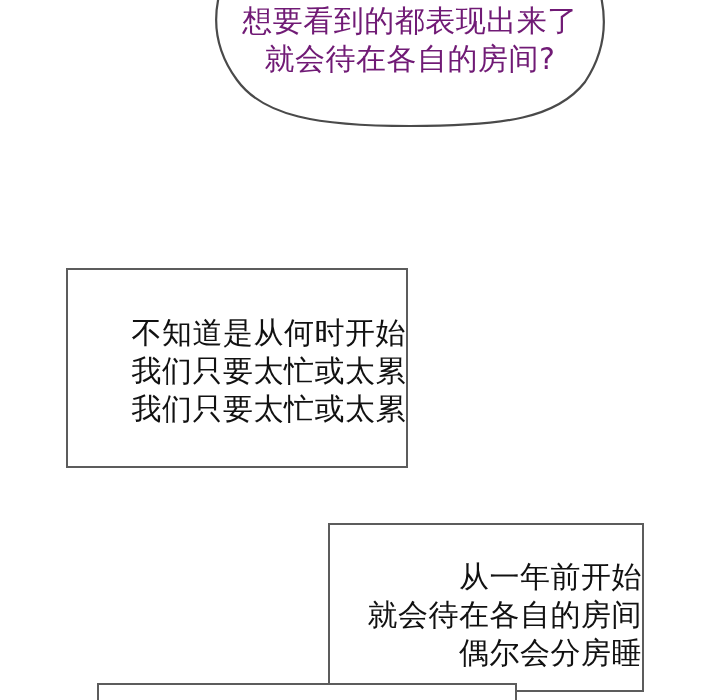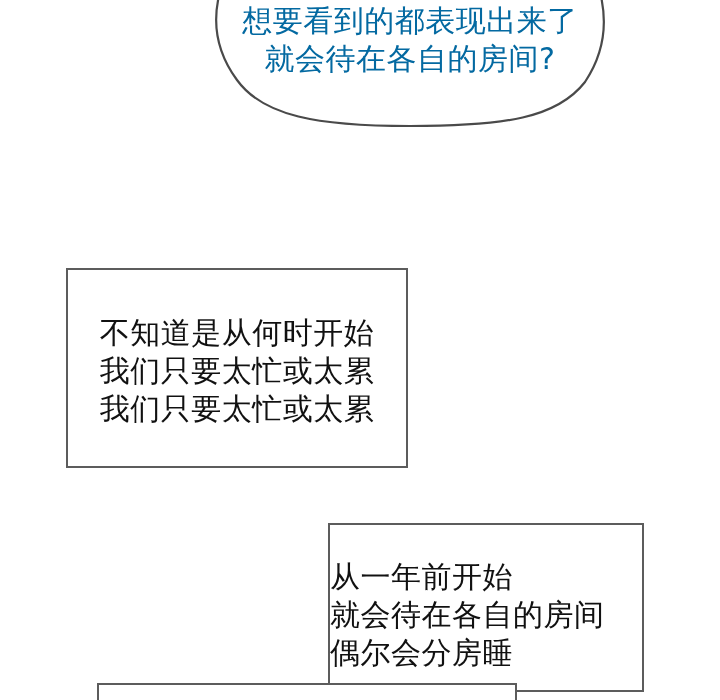--- a/index.html
+++ b/index.html
@@ -36,21 +36,21 @@
     display: block;
     width: 410px;
     height: 205px;
   }
   .bubble-text {
     position: absolute;
     left: 215px;
     top: 2px;
     width: 390px;
     text-align: center;
-    color: #0369a1;
+    color: #701a75;
     font-size: 30px;
     line-height: 38px;
     letter-spacing: 0.5px;
     white-space: nowrap;
   }
   .bubble-text .line { display: block; }
 
   
   .narr-box {
     position: absolute;
@@ -71,33 +71,33 @@
   .narr-inner .line { display: block; }
 
   #narr-box-1 {
     left: 66px;
     top: 268px;
     width: 342px;
     height: 200px;
   }
   #narr-text-1 {
     top: 44px;
-    text-align: center;
+    text-align: right;
     box-sizing: border-box;
   }
 
   #narr-box-2 {
     left: 328px;
     top: 523px;
     width: 316px;
     height: 169px;
   }
   #narr-text-2 {
     top: 33px;
-    text-align: left;
+    text-align: right;
   }
 
   
   #narr-box-3 {
     left: 97px;
     top: 683px;
     width: 420px;
     height: 60px;
     border-bottom: none;
   }

